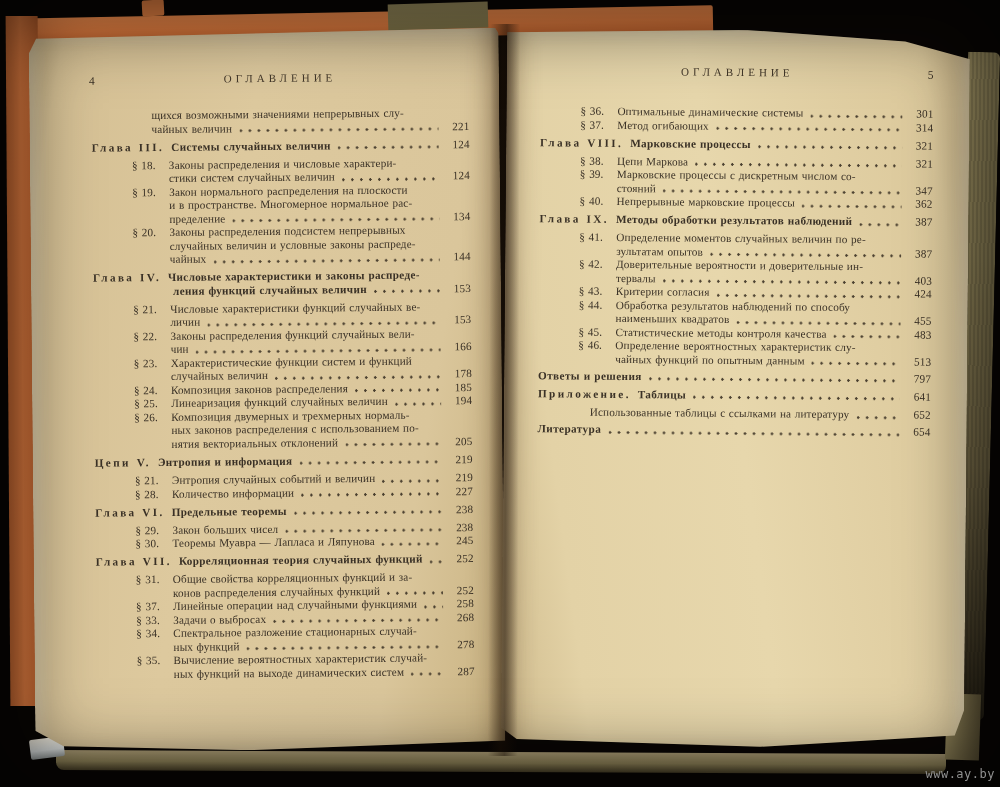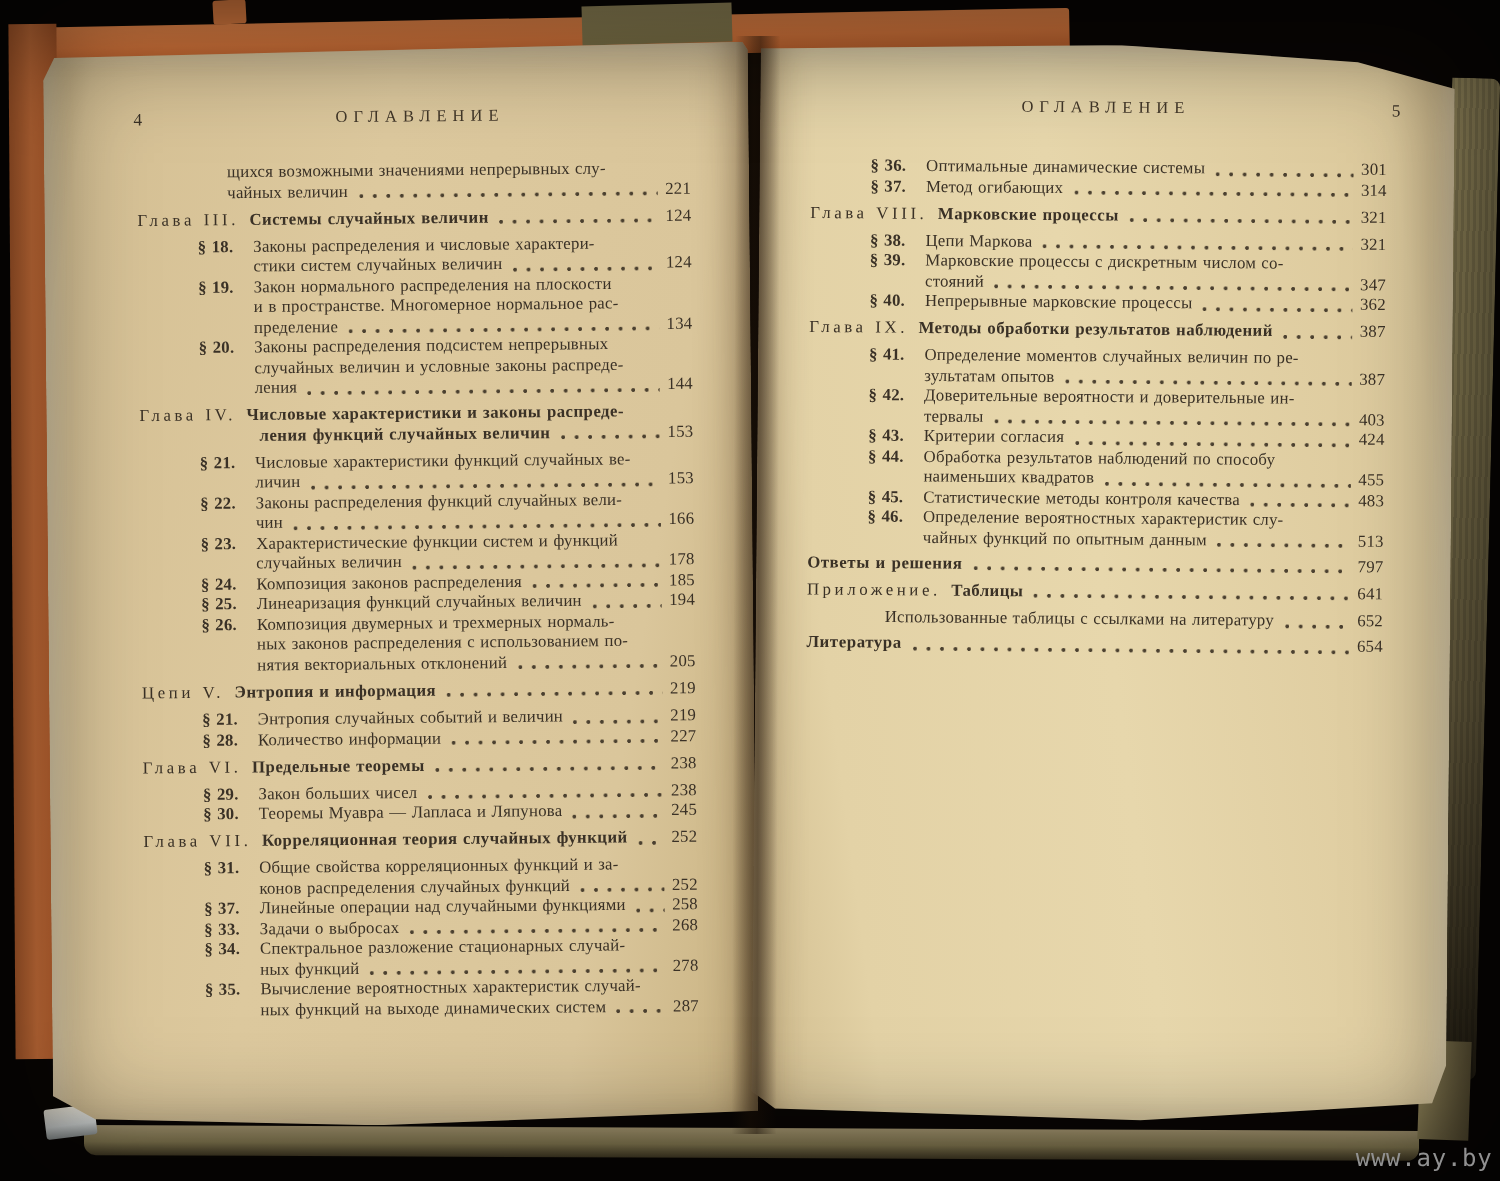--- a/index.html
+++ b/index.html
@@ -69,35 +69,35 @@
   .pnum.at-right{right:0px;}
   .entries{margin-top:21px;}
   .content-right .entries{margin-top:25px;}
 
   .entry{margin:0;}
   .entry .line{display:flex;align-items:baseline;height:13.5px;white-space:nowrap;}
   .entry.chapter{margin-top:4.6px;margin-bottom:4.6px;}
   .entry.plain-bold{margin-top:3.5px;}
   .entry.chapter .txt{font-weight:bold;letter-spacing:.3px;}
   .entry.plain-bold .txt{font-weight:bold;letter-spacing:.4px;text-align:center;}
-  .ch-lbl{letter-spacing:2.4px;margin-right:7px;}
-  .sec-lbl{display:inline-block;width:37px;flex:none;font-weight:bold;}
+  .ch-lbl{letter-spacing:2.4px;margin-right:7px;font-weight:bold;}
+  .sec-lbl{display:inline-block;width:37px;flex:none;}
   .entry.section{padding-left:40px;}
   .entry.section .line.wrap{padding-left:37px;}
   .entry.chapter .line.wrap{padding-left:80px;}
   .entry.cont{padding-left:52px;}
   .content-left .entry.cont{padding-left:60px;}
   .txt{flex:none;}
   .lead{flex:1;align-self:flex-end;height:8px;margin:0 3px 2px 7px;min-width:6px;
     background-image:radial-gradient(circle at 1.4px 5.5px,rgba(62,52,38,.92) 1.05px,rgba(62,52,38,0) 1.5px);
     background-size:9px 8px;background-repeat:repeat-x;}
-  .pg{flex:none;min-width:26px;padding-left:2px;}
+  .pg{flex:none;min-width:26px;text-align:right;padding-left:2px;}
 
   .watermark{position:absolute;right:5px;bottom:6px;z-index:7;color:#919191;
-    font-family:"DejaVu Sans Mono","Liberation Mono",monospace;font-size:16px;letter-spacing:.5px;}
+    font-family:"DejaVu Sans Mono","Liberation Mono",monospace;font-size:12px;letter-spacing:.5px;}
 </style>
 </head>
 <body>
 
 <div class="photo">
 
   <div class="cover-top"></div>
   <div class="cover-tab"></div>
   <div class="cover-left"></div>
   <div class="headband"></div>
@@ -159,21 +159,21 @@
           </div>
           <div class="entry section">
             <div class="line">
               <span class="sec-lbl">§ 20.</span>
               <span class="txt">Законы распределения подсистем непрерывных</span>
             </div>
             <div class="line wrap">
               <span class="txt">случайных величин и условные законы распреде-</span>
             </div>
             <div class="line wrap">
-              <span class="txt">ления</span>
+              <span class="txt">чайных</span>
               <span class="lead"></span>
               <span class="pg">144</span>
             </div>
           </div>
           <div class="entry chapter">
             <div class="line">
               <span class="ch-lbl">Глава IV.</span>
               <span class="txt">Числовые характеристики и законы распреде-</span>
             </div>
             <div class="line wrap">

